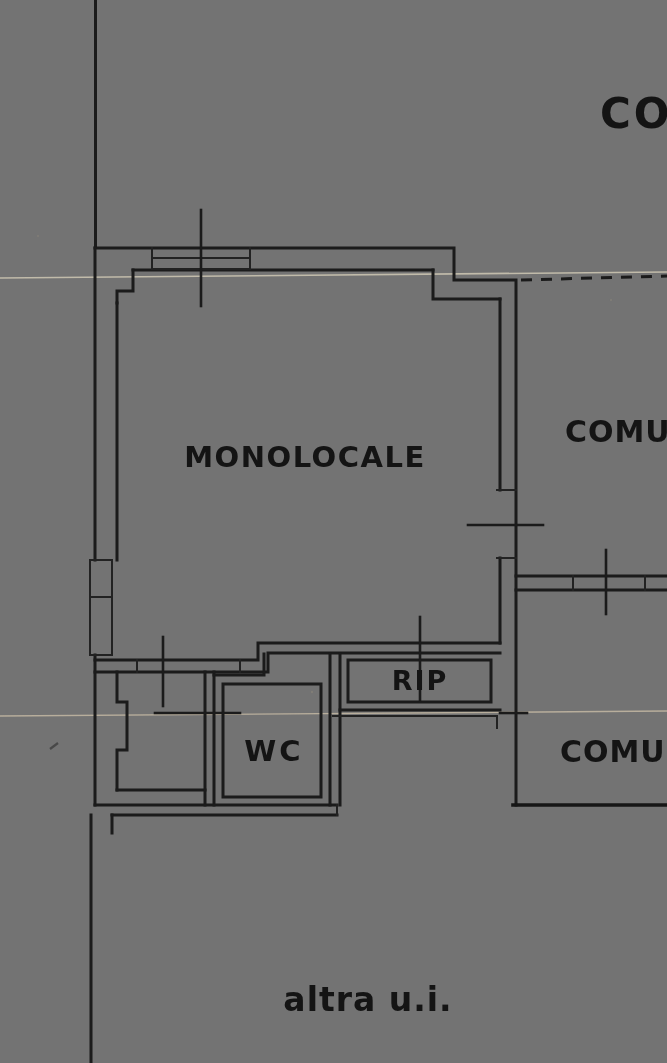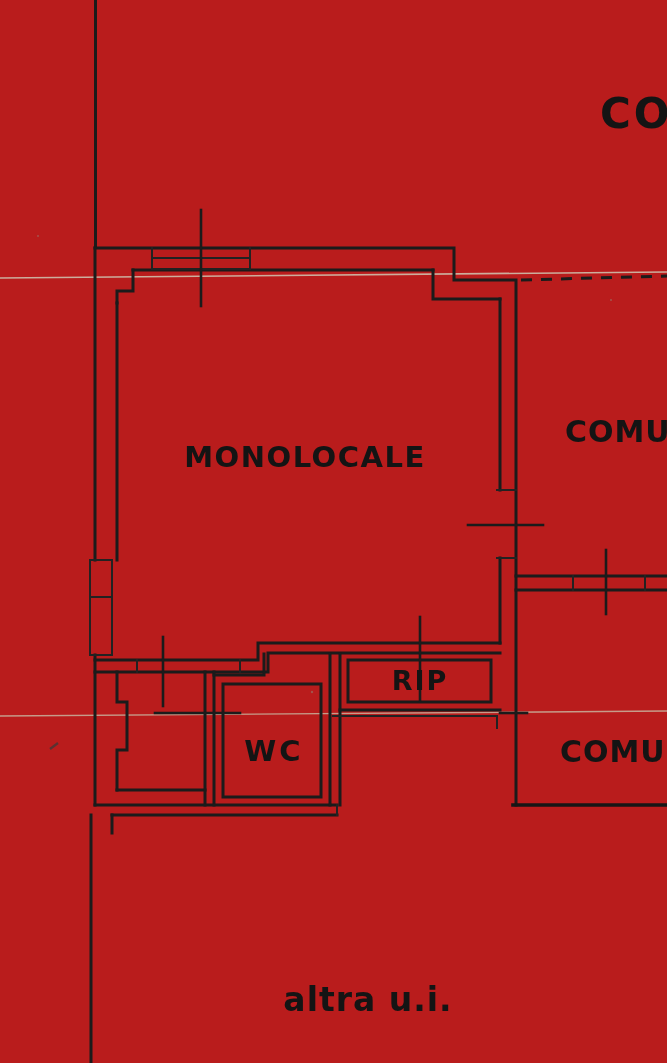--- a/index.html
+++ b/index.html
@@ -1,19 +1,19 @@
 <!DOCTYPE html>
 <html><head>
 <meta charset="utf-8">
 <style>
   html,body{margin:0;padding:0;background:#e9e8e4;}
   #stage{
     position:relative;
     width:667px;height:1063px;
-    background:#b91c1c;
+    background:#737373;
     overflow:hidden;
     font-family:"DejaVu Sans","Liberation Sans",sans-serif;
   }
   svg{display:block;position:absolute;left:0;top:0;}
   .wall{stroke:#1b1b1b;stroke-width:3;fill:none;stroke-linecap:square;}
   .wall-thick{stroke:#161616;stroke-width:3.6;fill:none;stroke-linecap:square;}
   .thin{stroke:#222;stroke-width:2;fill:none;stroke-linecap:square;}
   .tick{stroke:#1b1b1b;stroke-width:2.6;fill:none;stroke-linecap:square;}
   .dashed{stroke:#1b1b1b;stroke-width:3;fill:none;stroke-dasharray:11 9;stroke-linecap:butt;}
   .artifact{stroke:#cfc8b4;stroke-width:1.6;fill:none;opacity:.85;}

